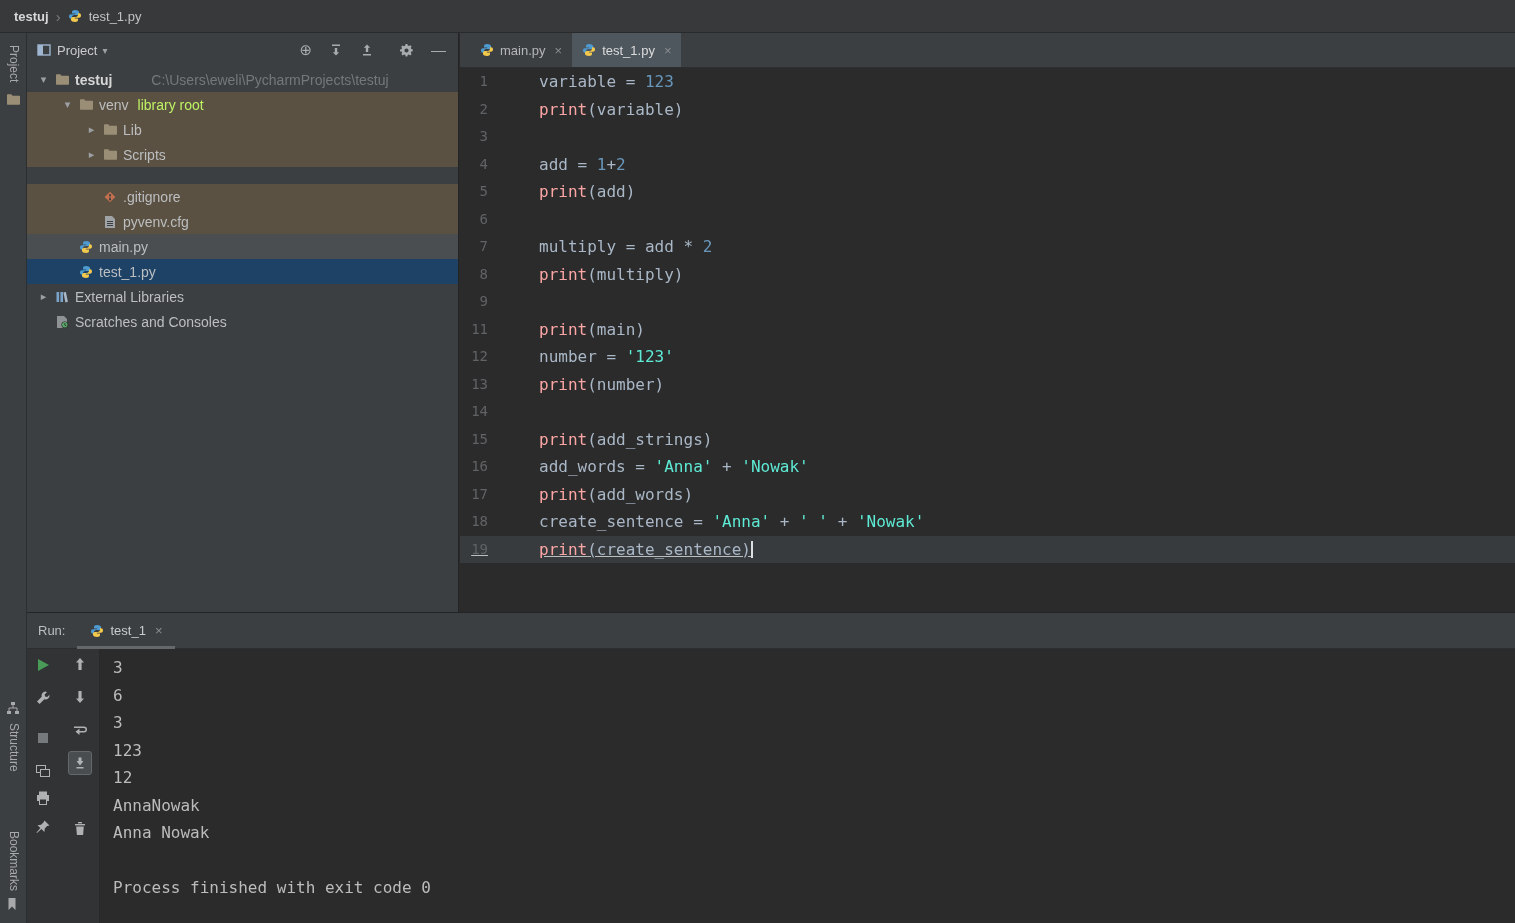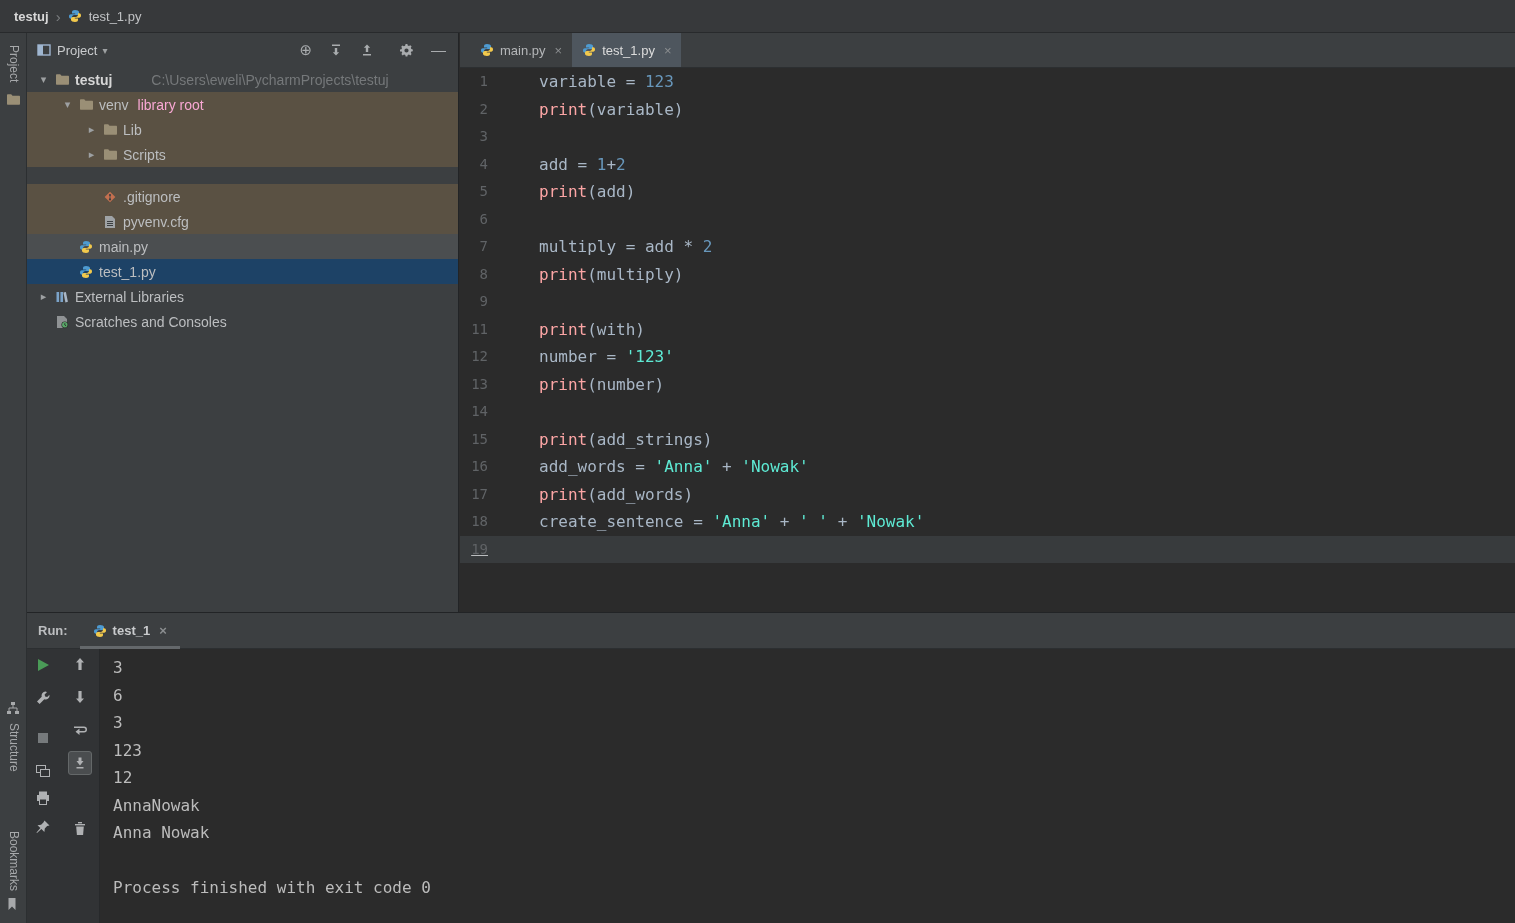--- a/index.html
+++ b/index.html
@@ -35,21 +35,21 @@
   .ph-gear { margin-left:8px; }
   #tree { padding-top:0; }
   .tree-row { height:25px; display:flex; align-items:center; font-size:14px; color:#bcbec0; white-space:nowrap; }
   .tree-row.hl-brown { background:#5a5143; }
   .tree-row.hl-gray  { background:#4b4e50; }
   .tree-row.hl-blue  { background:#1d4266; }
   .chevron { width:17px; flex:none; color:#9da0a2; font-size:11px; text-align:center; }
   .tree-icon { width:20px; flex:none; display:flex; justify-content:center; }
   .tree-label { margin-left:3px; }
   .tree-label.bold { font-weight:bold; color:#d6d6d6; }
-  .tree-suffix { margin-left:9px; color:#f9a8d4; }
+  .tree-suffix { margin-left:9px; color:#bef264; }
   .tree-suffix.path { color:#75787a;margin-left:39px; }
 
   
   #editor { position:absolute; left:460px; top:33px; width:1055px; height:579px; background:#2b2b2b; }
   #tab-bar { height:35px; background:#3c3f41; border-bottom:1px solid #2c2f31;
     display:flex; align-items:stretch; padding-left:10px; }
   .ed-tab { display:flex; align-items:center; gap:6px; padding:0 10px; color:#b4b6b8; }
   .ed-tab.active { background:#4e565e; color:#dcdcdc; }
   .tab-close { color:#8b8e90; font-size:13px; margin-left:3px; }
   #code-area { position:absolute; left:0; top:35px; width:1055px; height:544px; overflow:hidden;
@@ -62,21 +62,21 @@
   .tk-d { color:#a9b7c6; }
   .tk-n { color:#6897bb; }
   .tk-s { color:#5eead4; }
   .tk-f { color:#fca5a5; }
   .caret { display:inline-block; width:2px; height:17px; background:#dcdfe2; vertical-align:-3px; }
 
   
   #run-panel { position:absolute; left:27px; top:612px; width:1488px; height:311px;
     background:#2b2b2b; border-top:1px solid #222426; }
   #run-header { height:36px; background:#3c3f41; border-bottom:1px solid #2c2f31;
-    display:flex; align-items:center; padding-left:11px;font-weight:bold; }
+    display:flex; align-items:center; padding-left:11px; }
   .run-label { color:#bcbec0; }
   .run-tab { height:36px; display:flex; align-items:center; gap:6px; padding:0 13px;
     margin-left:12px; position:relative; color:#c9cbcd; }
   .run-tab-underline { position:absolute; left:0; bottom:0; width:100%; height:3px; background:#64686b; }
   #run-toolbar { position:absolute; left:0; top:36px; width:73px; height:275px;
     background:#313335; border-right:1px solid #27292b; }
   .tool-ico { position:absolute; }
   .tool-selected { position:absolute; left:41px; top:102px; width:24px; height:24px;
     background:#4a4d4f; border:1px solid #646869; border-radius:3px; }
   #console { position:absolute; left:86px; top:41px;
@@ -288,29 +288,29 @@
     <div id="code-lines">
         <div class="code-line"><span class="gutter-num">1</span><span class="code-text"><span class="tk-d">variable = </span><span class="tk-n">123</span></span></div>
         <div class="code-line"><span class="gutter-num">2</span><span class="code-text"><span class="tk-f">print</span><span class="tk-d">(variable)</span></span></div>
         <div class="code-line"><span class="gutter-num">3</span><span class="code-text"></span></div>
         <div class="code-line"><span class="gutter-num">4</span><span class="code-text"><span class="tk-d">add = </span><span class="tk-n">1</span><span class="tk-d">+</span><span class="tk-n">2</span></span></div>
         <div class="code-line"><span class="gutter-num">5</span><span class="code-text"><span class="tk-f">print</span><span class="tk-d">(add)</span></span></div>
         <div class="code-line"><span class="gutter-num">6</span><span class="code-text"></span></div>
         <div class="code-line"><span class="gutter-num">7</span><span class="code-text"><span class="tk-d">multiply = add * </span><span class="tk-n">2</span></span></div>
         <div class="code-line"><span class="gutter-num">8</span><span class="code-text"><span class="tk-f">print</span><span class="tk-d">(multiply)</span></span></div>
         <div class="code-line"><span class="gutter-num">9</span><span class="code-text"></span></div>
-        <div class="code-line"><span class="gutter-num">11</span><span class="code-text"><span class="tk-f">print</span><span class="tk-d">(with)</span></span></div>
+        <div class="code-line"><span class="gutter-num">11</span><span class="code-text"><span class="tk-f">print</span><span class="tk-d">(main)</span></span></div>
         <div class="code-line"><span class="gutter-num">12</span><span class="code-text"><span class="tk-d">number = </span><span class="tk-s">'123'</span></span></div>
         <div class="code-line"><span class="gutter-num">13</span><span class="code-text"><span class="tk-f">print</span><span class="tk-d">(number)</span></span></div>
         <div class="code-line"><span class="gutter-num">14</span></div>
         <div class="code-line"><span class="gutter-num">15</span><span class="code-text"><span class="tk-f">print</span><span class="tk-d">(add_strings)</span></span></div>
         <div class="code-line"><span class="gutter-num">16</span><span class="code-text"><span class="tk-d">add_words = </span><span class="tk-s">'Anna'</span><span class="tk-d"> + </span><span class="tk-s">'Nowak'</span></span></div>
         <div class="code-line"><span class="gutter-num">17</span><span class="code-text"><span class="tk-f">print</span><span class="tk-d">(add_words)</span></span></div>
         <div class="code-line"><span class="gutter-num">18</span><span class="code-text"><span class="tk-d">create_sentence = </span><span class="tk-s">'Anna'</span><span class="tk-d"> + </span><span class="tk-s">' '</span><span class="tk-d"> + </span><span class="tk-s">'Nowak'</span></span></div>
-        <div class="code-line current"><span class="gutter-num">19</span></div>
+        <div class="code-line current"><span class="gutter-num">19</span><span class="code-text"><span class="tk-f">print</span><span class="tk-d">(create_sentence)</span><span class="caret"></span></span></div>
       </div>
   </div>
 </div>
 
 <div id="run-panel">
   <div id="run-header">
     <span class="run-label">Run:</span>
     <div class="run-tab">
       <span>
           <svg width="14" height="14" viewBox="0 0 14 14">

